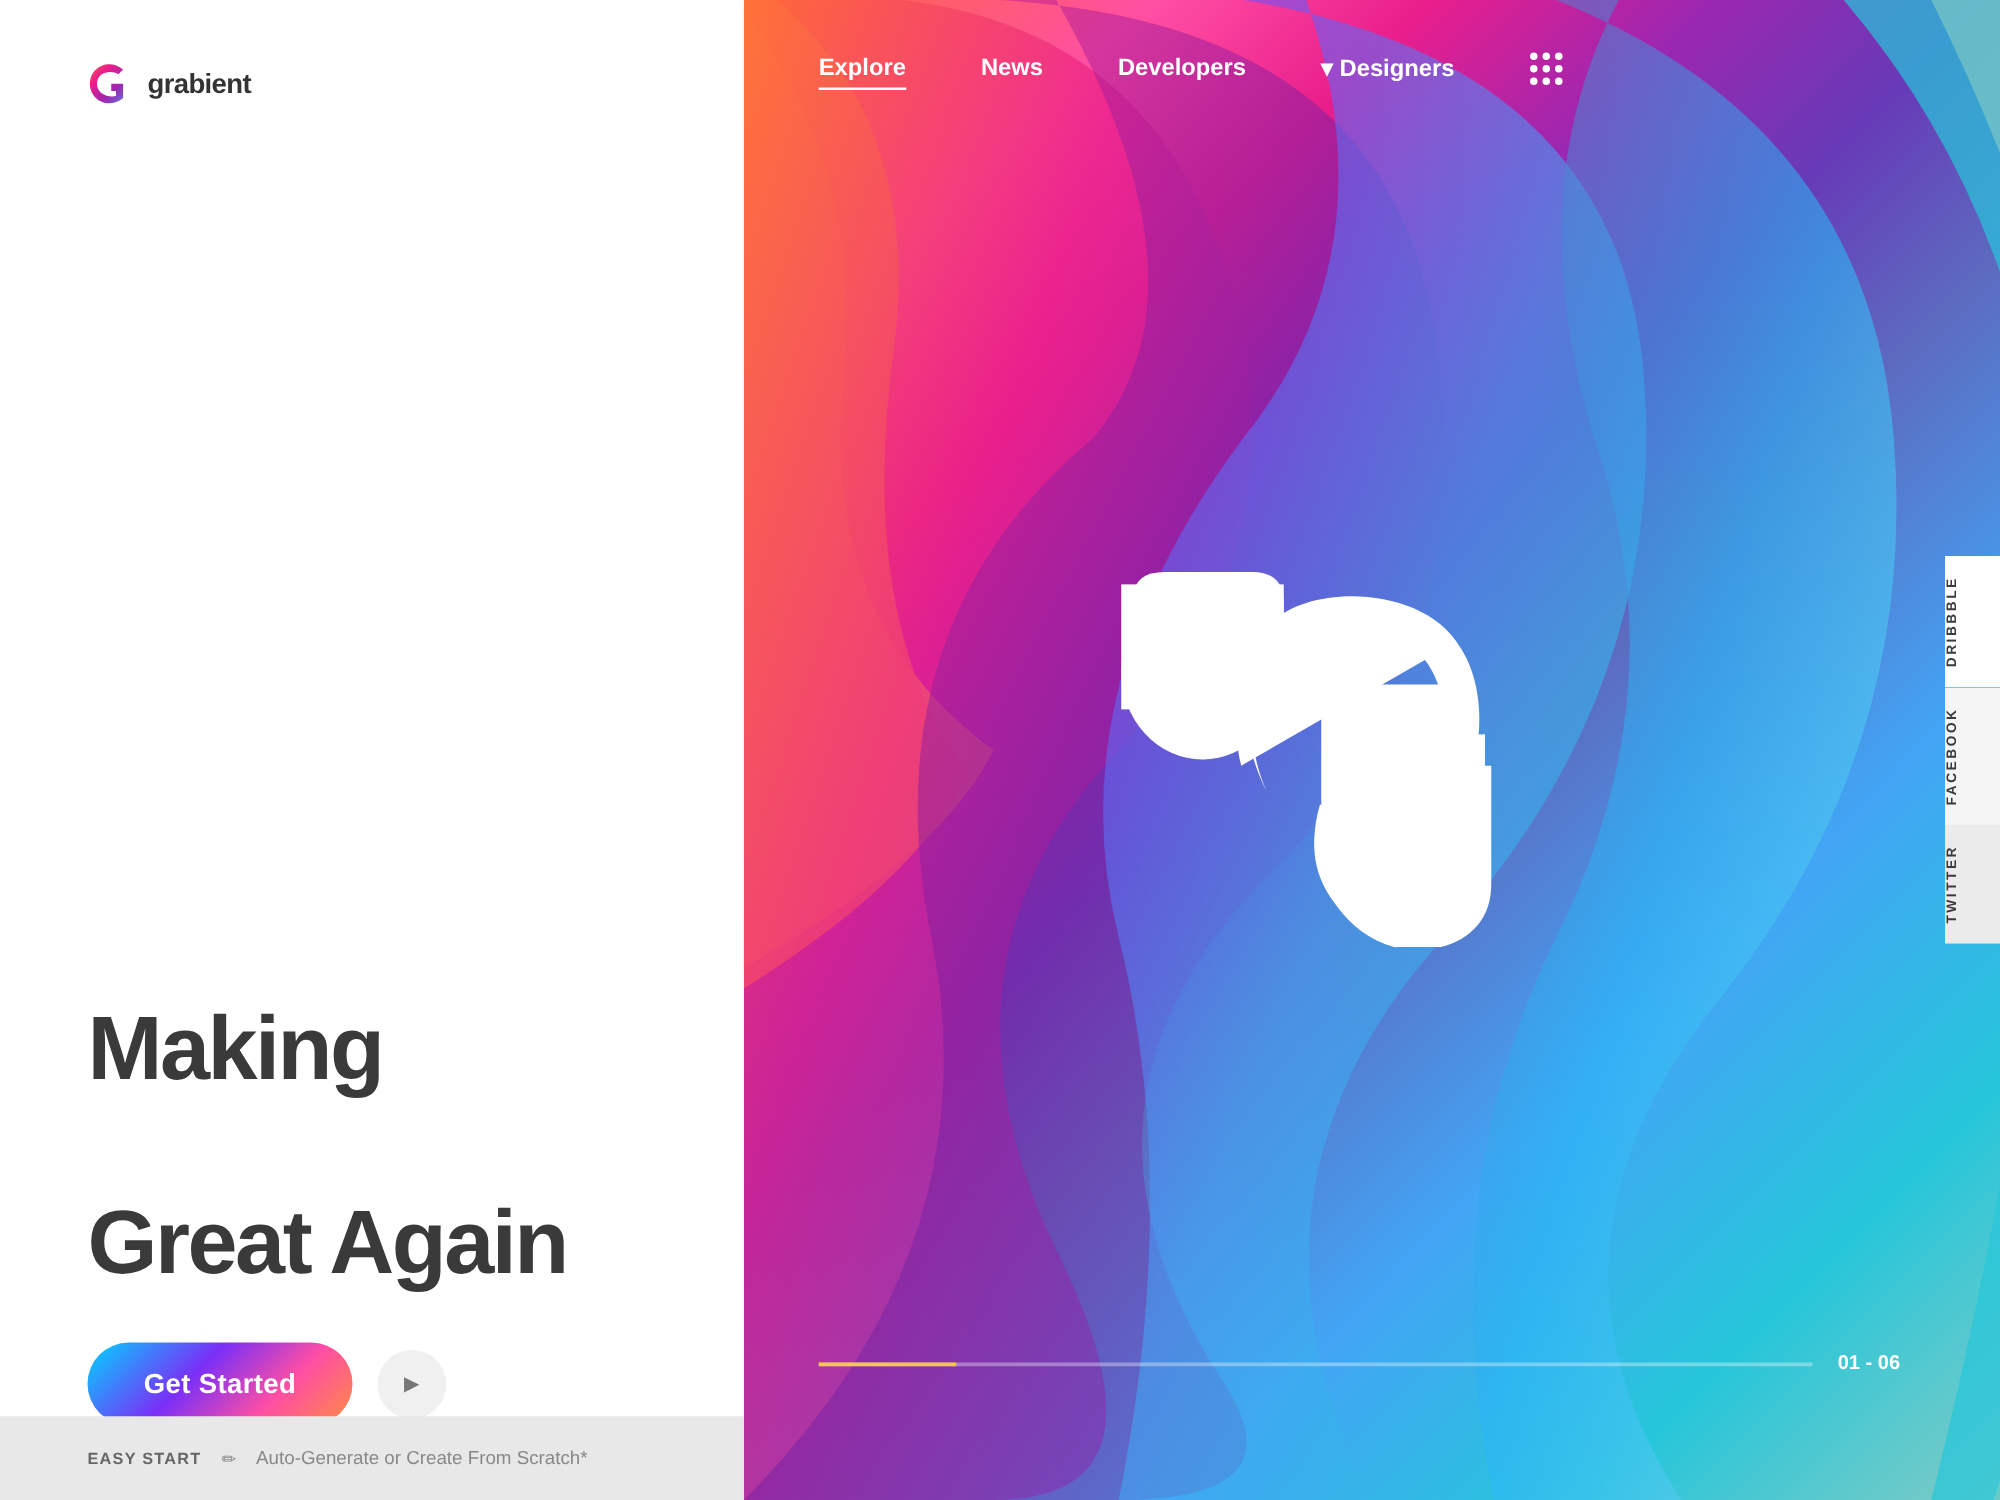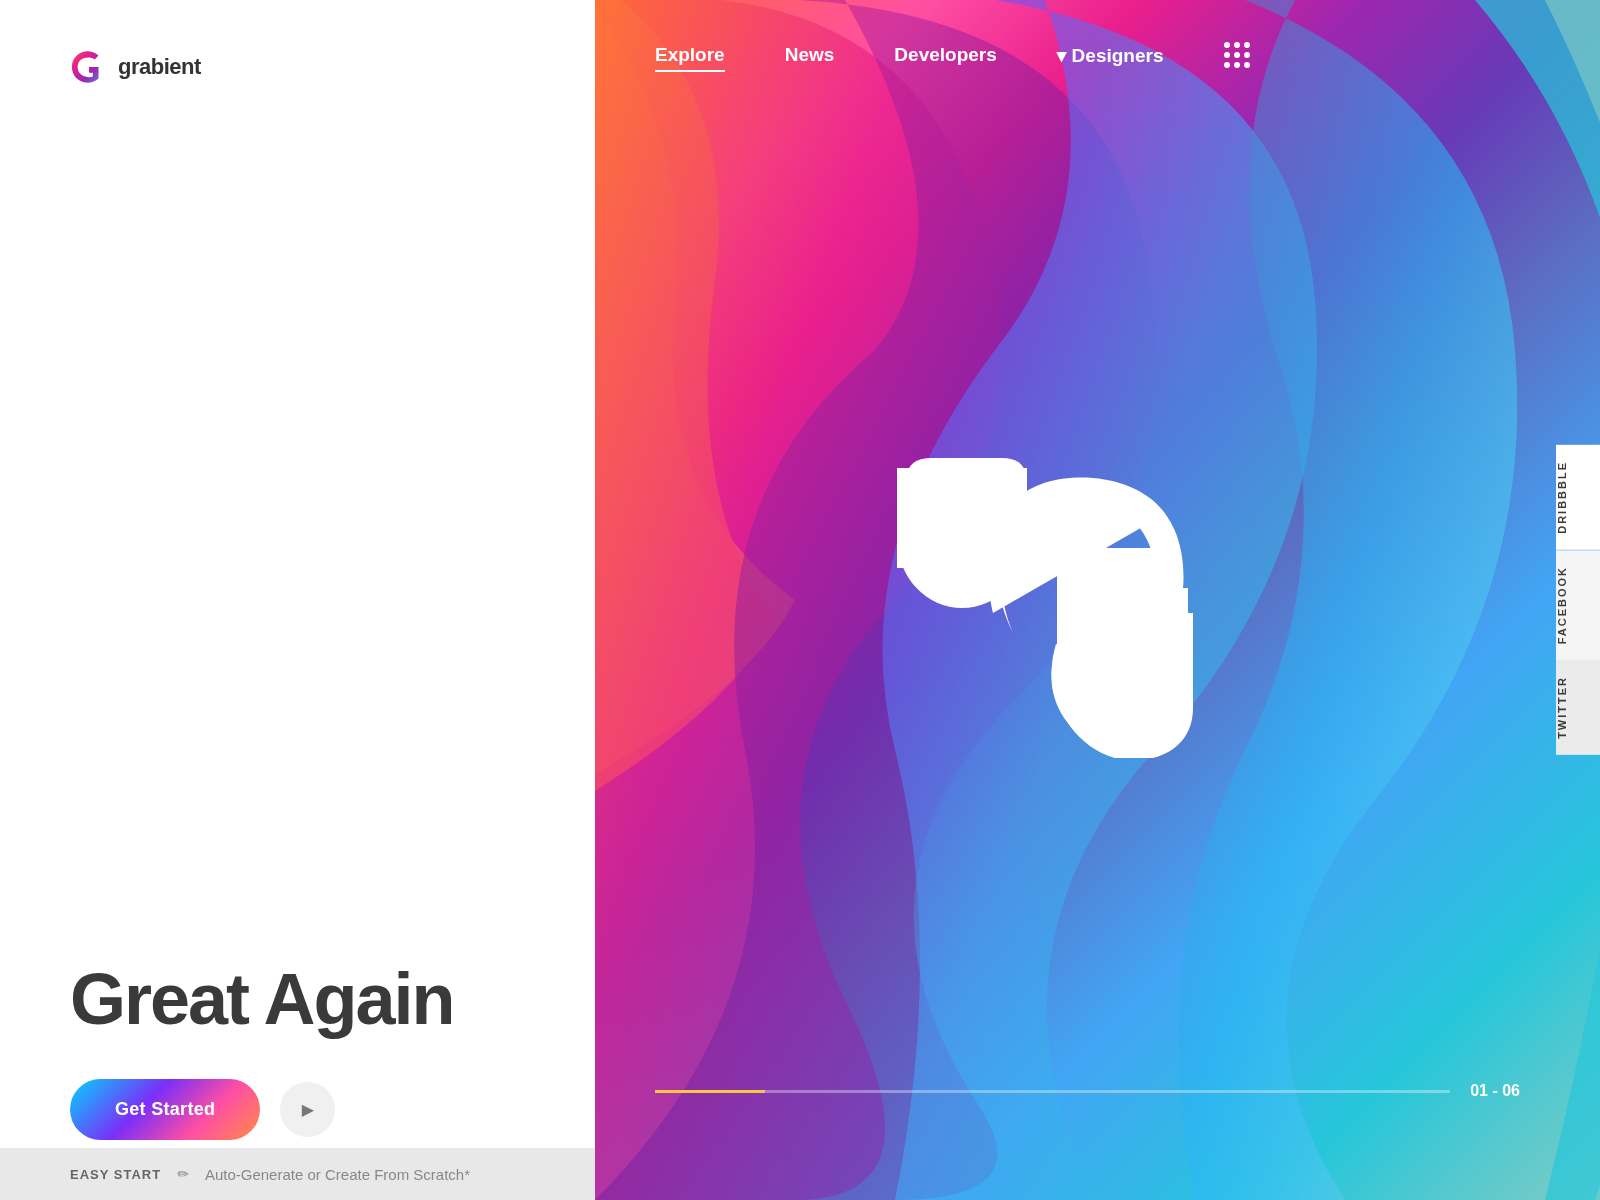--- a/index.html
+++ b/index.html
@@ -66,21 +66,21 @@
       gap: 20px;
       margin-bottom: 60px;
     }
 
     .get-started-btn {
       background: linear-gradient(135deg, #00d4ff 0%, #7b2ff7 40%, #ff4fa3 70%, #ff8c42 100%);
       border: none;
       border-radius: 50px;
       padding: 20px 45px;
       color: white;
-      font-size: 18px;
+      font-size: 22px;
       font-weight: 700;
       cursor: pointer;
       letter-spacing: 0.3px;
     }
 
     .play-btn {
       width: 55px;
       height: 55px;
       border-radius: 50%;
       background: #f0f0f0;
@@ -91,21 +91,21 @@
       justify-content: center;
       color: #777;
       font-size: 16px;
     }
 
     .bottom-bar {
       position: absolute;
       bottom: 0;
       left: 0;
       right: 0;
-      height: 52px;
+      height: 67px;
       background: #e8e8e8;
       display: flex;
       align-items: center;
       padding: 0 70px;
       gap: 16px;
     }
 
     .easy-start-label {
       font-size: 13px;
       font-weight: 700;
@@ -307,21 +307,21 @@
           <stop offset="100%" stop-color="#42a5f5"></stop>
         </linearGradient>
       </defs>
       <path d="M30 8 C18 -2 2 6 2 20 C2 34 18 42 30 32 L30 20 L20 20 L20 26 L24 26 L24 30 C20 32 8 30 8 20 C8 10 20 8 26 12 Z" fill="url(#logoGrad)"></path>
     </svg>
     <span class="logo-text">grabient</span>
   </div>
 
   <div class="hero-content">
     <h1 class="hero-title">
-      <br>
+      <span>Making</span><br>
       <br>
       <span>Great Again</span>
     </h1>
 
     <div class="cta-area">
       <button class="get-started-btn">Get Started</button>
       <button class="play-btn">
         <span>▶</span>
       </button>
     </div>

